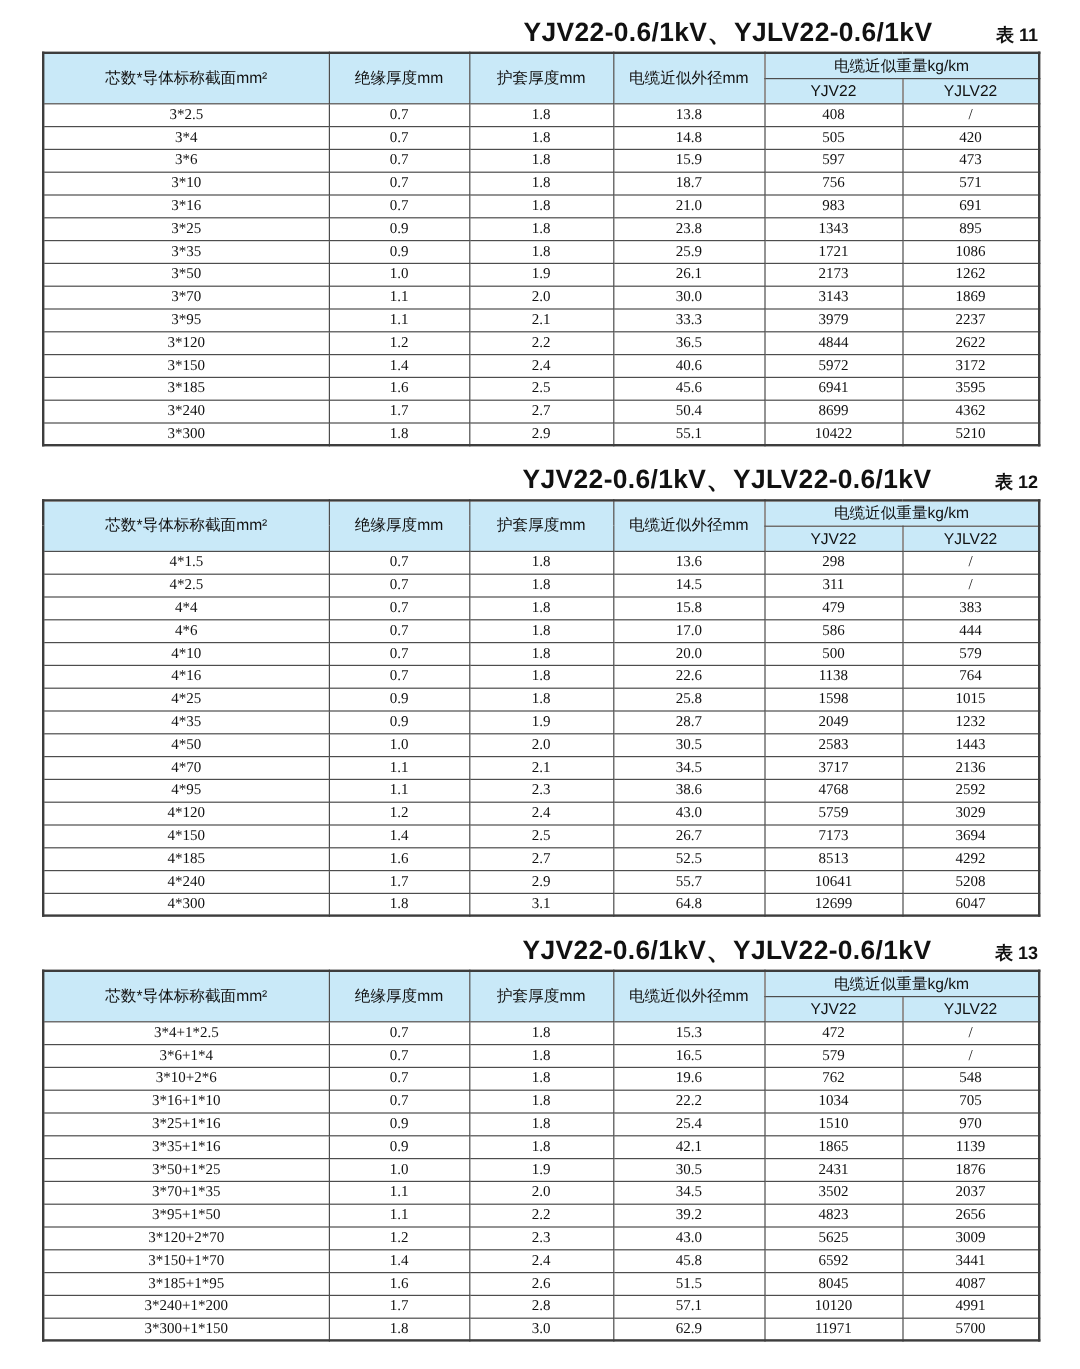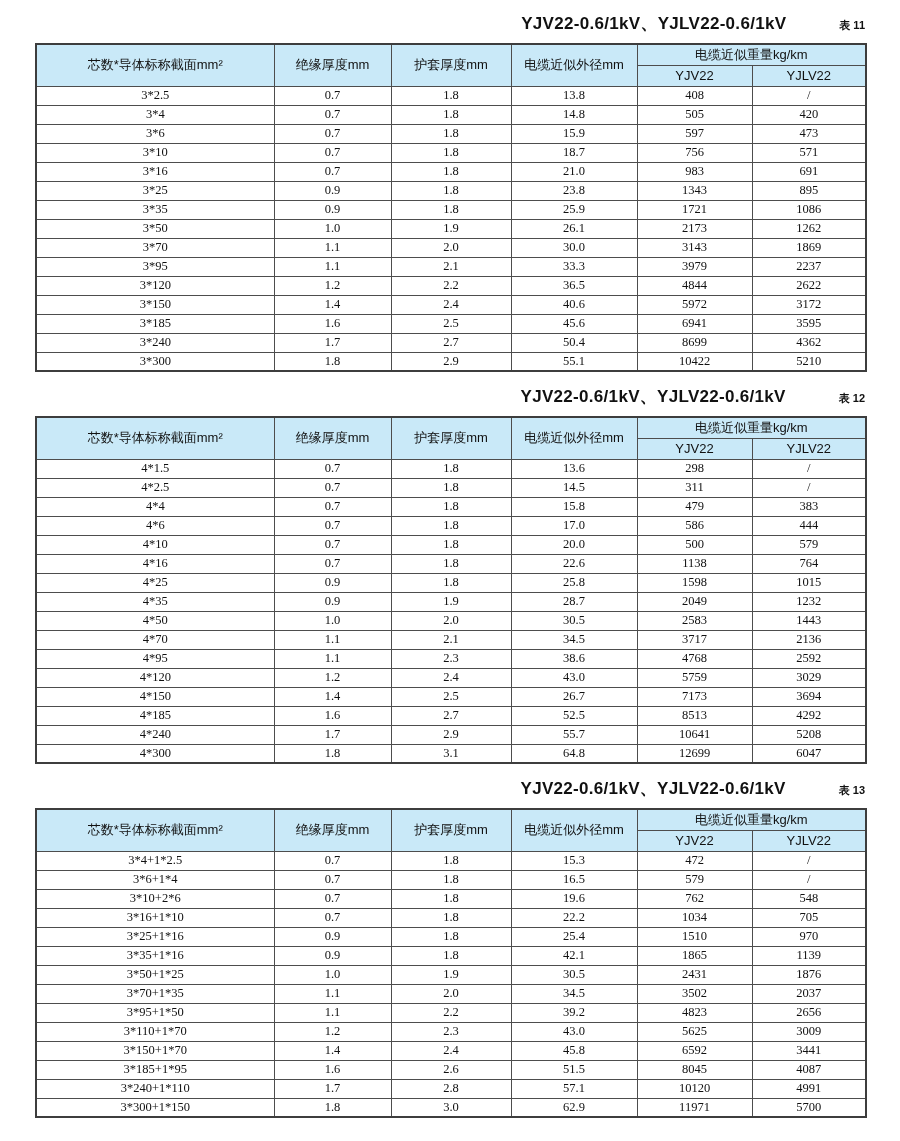--- a/index.html
+++ b/index.html
@@ -20,29 +20,29 @@
   .block { width: 830px; margin-left: 35px; }
   .block-title {
     display: flex;
     justify-content: flex-end;
     align-items: baseline;
     margin: 12px 0 9px 0;
     height: 22px;
   }
   .block + .block .block-title { margin-top: 13px; }
   .table-title {
-    font-size: 17px;
+    font-size: 22px;
     font-weight: bold;
     color: var(--text);
     letter-spacing: 0.3px;
     white-space: nowrap;
   }
   .table-no {
     margin-left: 53px;
-    font-size: 11px;
+    font-size: 15px;
     font-weight: bold;
     color: var(--text);
     white-space: nowrap;
   }
   table.spec {
     border-collapse: collapse;
     table-layout: fixed;
     width: 830px;
     border: 2px solid var(--border-outer);
   }
@@ -480,21 +480,21 @@
             </tr>
             <tr>
               <td>3*95+1*50</td>
               <td>1.1</td>
               <td>2.2</td>
               <td>39.2</td>
               <td>4823</td>
               <td>2656</td>
             </tr>
             <tr>
-              <td>3*110+1*70</td>
+              <td>3*120+2*70</td>
               <td>1.2</td>
               <td>2.3</td>
               <td>43.0</td>
               <td>5625</td>
               <td>3009</td>
             </tr>
             <tr>
               <td>3*150+1*70</td>
               <td>1.4</td>
               <td>2.4</td>
@@ -504,21 +504,21 @@
             </tr>
             <tr>
               <td>3*185+1*95</td>
               <td>1.6</td>
               <td>2.6</td>
               <td>51.5</td>
               <td>8045</td>
               <td>4087</td>
             </tr>
             <tr>
-              <td>3*240+1*110</td>
+              <td>3*240+1*200</td>
               <td>1.7</td>
               <td>2.8</td>
               <td>57.1</td>
               <td>10120</td>
               <td>4991</td>
             </tr>
             <tr>
               <td>3*300+1*150</td>
               <td>1.8</td>
               <td>3.0</td>

